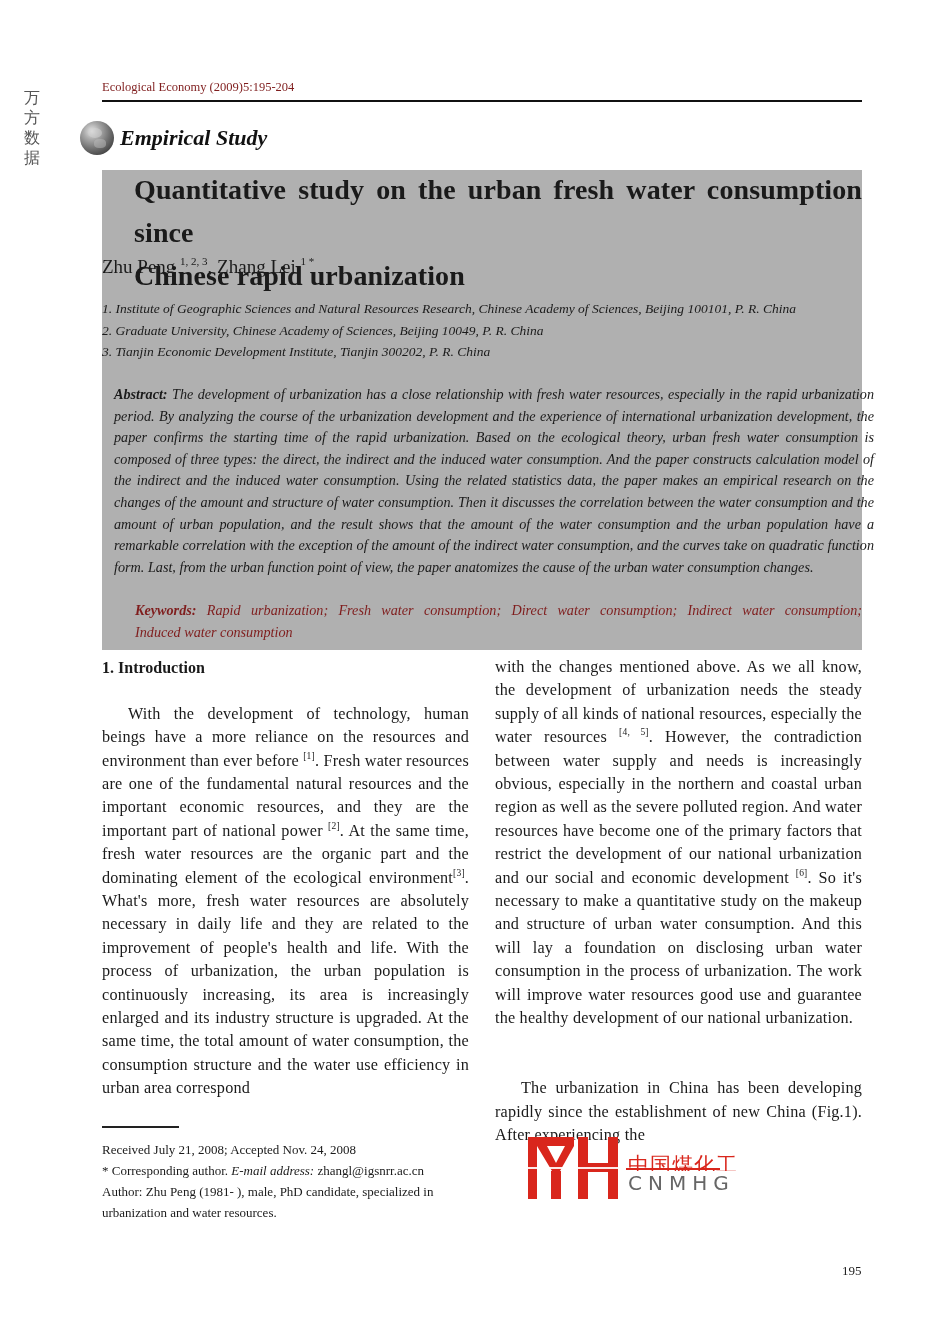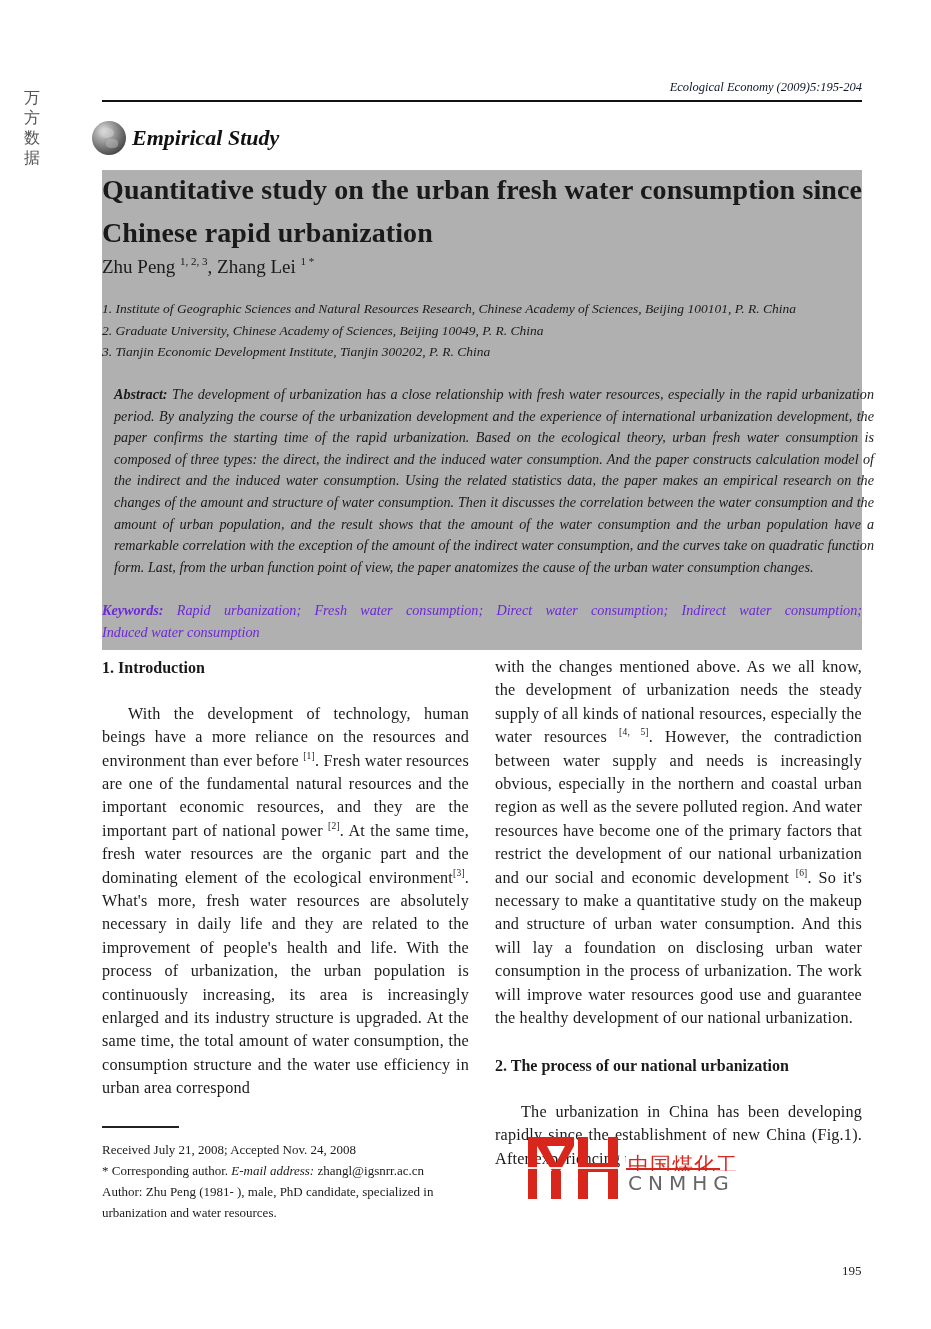--- a/index.html
+++ b/index.html
@@ -7,26 +7,26 @@
   body { position: relative; font-family: "Liberation Serif", "DejaVu Serif", serif; color: #1a1a1a; }
 
   .side-watermark {
     position: absolute; left: 22px; top: 88px; width: 20px;
     font-family: "DejaVu Sans", sans-serif; font-size: 16px; line-height: 20px;
     color: #555; text-align: center; word-break: break-all;
   }
   .side-watermark span { display: block; }
 
   .running-head {
-    position: absolute; left: 102px; top: 80px; width: 760px; text-align: right;
-    font-style: italic; font-size: 12.5px; color: #0f172a;
+    position: absolute; left: 102px; top: 80px; width: 760px; text-align: left;
+    font-size: 12.5px; color: #7f1d1d;
   }
   .head-rule { position: absolute; left: 102px; top: 100px; width: 760px; height: 2px; background: #111; }
 
-  .section-tag { position: absolute; left: 92px; top: 120px; height: 36px; display: flex; align-items: center; }
+  .section-tag { position: absolute; left: 80px; top: 120px; height: 36px; display: flex; align-items: center; }
   .globe-icon {
     width: 34px; height: 34px; border-radius: 50%;
     background: radial-gradient(circle at 35% 30%, #e6e6e6 0%, #aaa 25%, #6f6f6f 55%, #3a3a3a 85%, #222 100%);
     position: relative; overflow: hidden;
   }
   .globe-icon::before {
     content: ""; position: absolute; left: 8px; top: 7px; width: 14px; height: 10px; border-radius: 50%;
     background: #d0d0d0; opacity: .55;
   }
   .globe-icon::after {
@@ -36,38 +36,39 @@
   .section-tag-label { margin-left: 6px; font-weight: bold; font-style: italic; font-size: 22px; color: #111; }
 
   .header-box {
     position: absolute; left: 102px; top: 170px; width: 760px; height: 480px;
     background: #b0b0b0;
   }
   .title {
     position: absolute; left: 102px; top: 168px; width: 760px;
     font-size: 28px; line-height: 43px; color: #1a1a1a; text-align: justify; text-align-last: left;
     letter-spacing: 0.1px;
+    padding-left: 32px;
   }
   .title .line1 { display: block; text-align: justify; text-align-last: justify; }
   .authors { position: absolute; left: 102px; top: 255px; font-size: 19px; color: #1a1a1a; }
   .authors sup { font-size: 11px; vertical-align: 8px; }
 
   .affils { position: absolute; left: 102px; top: 298px; width: 884px; font-style: italic; font-size: 13.5px; line-height: 21.5px; color: #1a1a1a; }
   .affils div { white-space: nowrap; }
 
   .abstract {
     position: absolute; left: 102px; top: 384px; width: 760px;
     font-style: italic; font-size: 14.2px; line-height: 21.6px; color: #1a1a1a;
     text-align: justify;
     margin-left: 12px;
   }
   .abstract b, .keywords b { font-weight: bold; }
   .keywords {
     position: absolute; left: 102px; top: 600px; width: 760px;
-    font-style: italic; font-size: 14.2px; line-height: 21.6px; color: #6d28d9; text-align: justify;
+    font-style: italic; font-size: 14.2px; line-height: 21.6px; color: #7f1d1d; text-align: justify; padding-left: 33px;
   }
   .keywords .first { display: block; text-align: justify; text-align-last: justify; }
 
   .col { position: absolute; width: 367px; font-size: 16.2px; line-height: 23.4px; color: #1a1a1a; text-align: justify; }
   .col-left { left: 102px; top: 656px; }
   .col-right { left: 495px; top: 656px; }
   .heading { font-weight: bold; font-size: 16px; line-height: 23.4px; }
   .para { letter-spacing: 0.2px; }
   .indent { text-indent: 26px; }
   .col sup { font-size: 9.5px; vertical-align: 7px; line-height: 0; }
@@ -139,21 +140,20 @@
 
 <div class="col col-left">
   <div class="heading">1. Introduction</div>
   <div class="spacer"></div>
   <p class="para indent"><span>With the development of technology, human beings have a more reliance on the resources and environment than ever before </span><sup>[1]</sup><span>. Fresh water re­sources are one of the fundamental natural resourc­es and the important economic resources, and they are the important part of national power </span><sup>[2]</sup><span>. At the same time, fresh water resources are the organic part and the dominating element of the ecological environment</span><sup>[3]</sup><span>. What's more, fresh water resources are absolutely necessary in daily life and they are related to the improvement of people's health and life. With the process of urbanization, the urban population is continuously increasing, its area is increasingly enlarged and its industry structure is upgraded. At the same time, the total amount of water consumption, the consumption structure and the water use efficiency in urban area correspond</span></p>
 </div>
 
 <div class="col col-right">
   <p class="para"><span>with the changes mentioned above. As we all know, the development of urbanization needs the steady supply of all kinds of national resources, especially the water resources </span><sup>[4, 5]</sup><span>. However, the contradiction between water supply and needs is increasingly obvious, especially in the northern and coastal urban region as well as the severe pol­luted region. And water resources have become one of the primary factors that restrict the develop­ment of our national urbanization and our social and economic development </span><sup>[6]</sup><span>. So it's necessary to make a quantitative study on the makeup and structure of urban water consumption. And this will lay a foundation on disclosing urban water consumption in the process of urbanization. The work will improve water resources good use and guarantee the healthy development of our national urbanization.</span></p>
   <div class="spacer"></div>
-  <div class="heading">2. The process of our national urbanization</div>
   <div class="spacer"></div>
   <p class="para indent">The urbanization in China has been developing rapidly since the establish­ment of new China (Fig.1). After experiencing the</p>
 </div>
 
 <div class="fn-rule"></div>
 <div class="footnotes">
   <div>Received July 21, 2008; Accepted Nov. 24, 2008</div>
   <div><span>* Corresponding author. </span><i>E-mail address:</i><span>  zhangl@igsnrr.ac.cn</span></div>
   <div>Author: Zhu Peng (1981- ), male, PhD candidate, specialized in urbanization and water resources.</div>
 </div>

